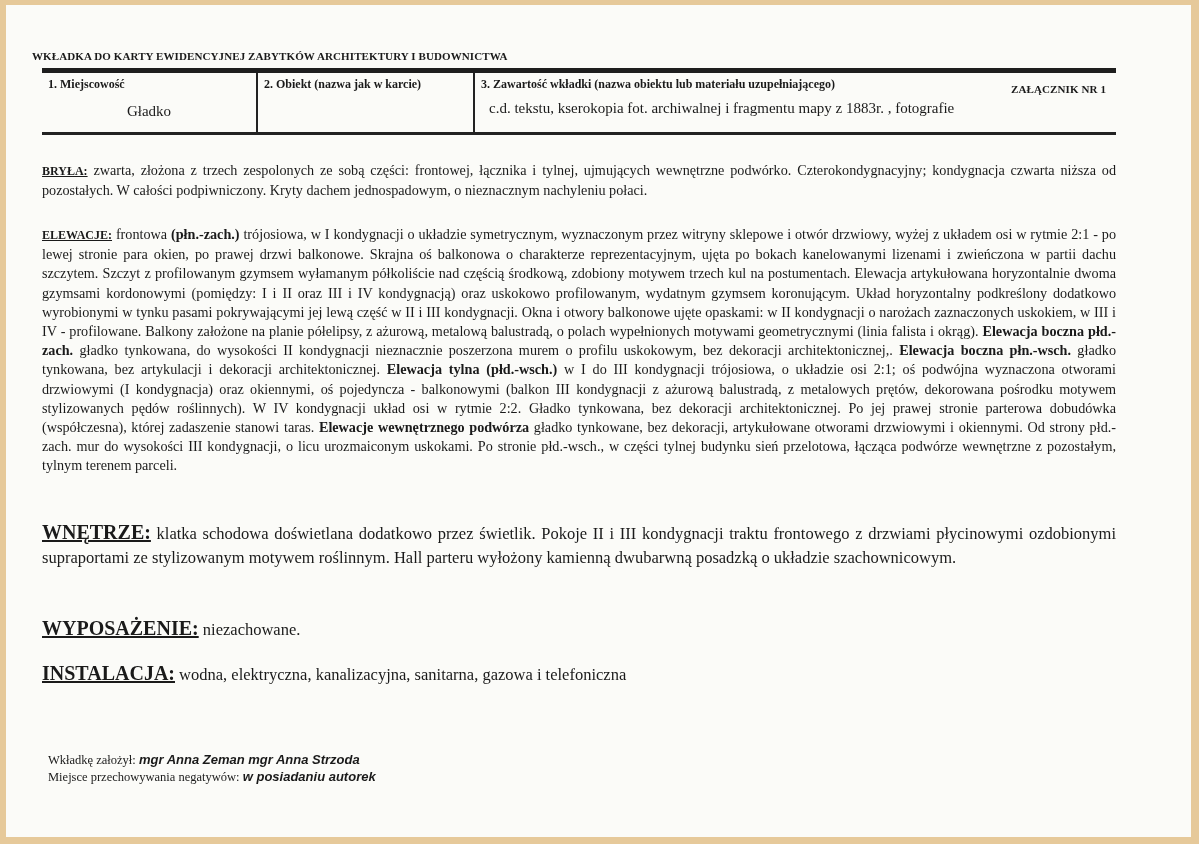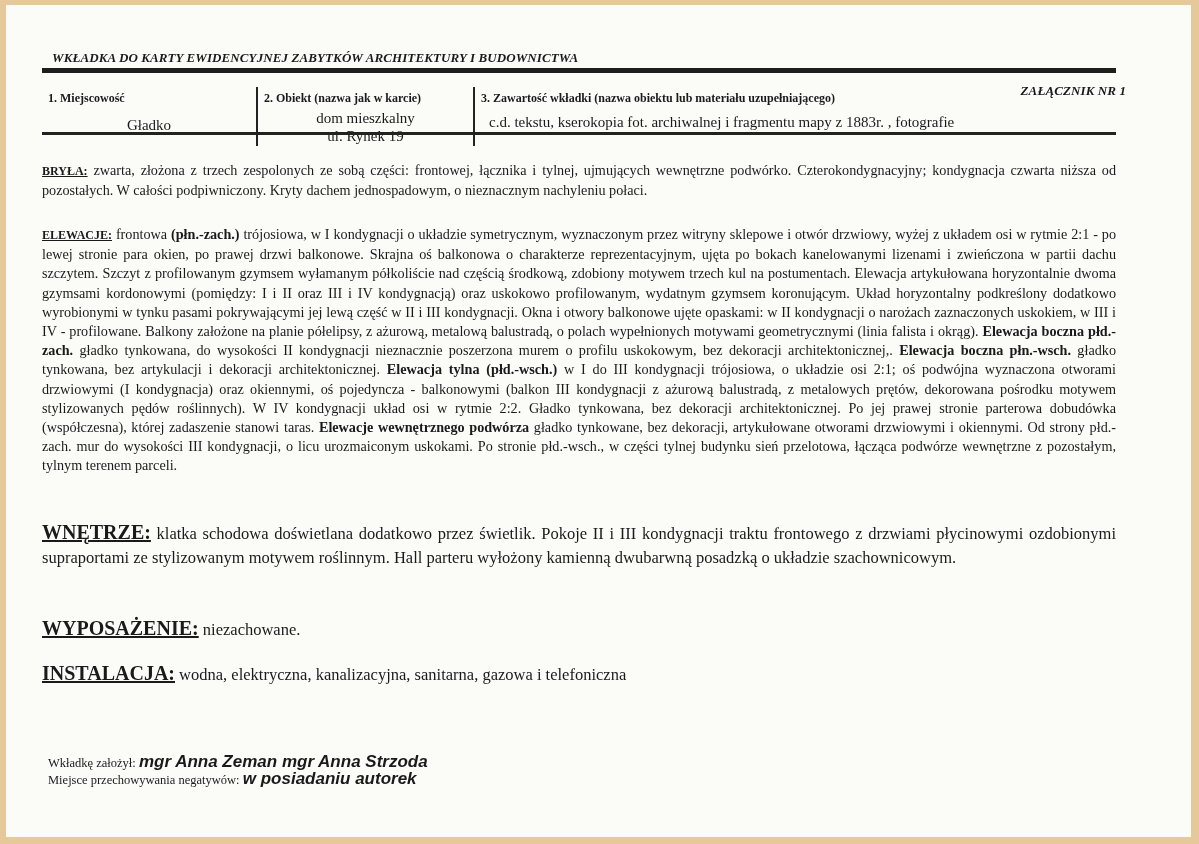--- a/index.html
+++ b/index.html
@@ -1,61 +1,57 @@
 <!DOCTYPE html>
 <html><head>
 <meta charset="utf-8">
 <style>
   html, body { margin:0; padding:0; }
   body { width:1199px; height:844px; background:#e6c99a; position:relative; overflow:hidden; font-family:"Liberation Serif", serif; color:#1a1a1a; }
   .paper { position:absolute; left:6px; top:5px; width:1185px; height:832px; background:#fbfbf8; }
-  .hdr { position:absolute; left:52px; top:50px; width:1074px; font-weight:bold; font-size:13px; letter-spacing:0.1px;font-style:italic; }
+  .hdr { position:absolute; left:32px; top:50px; width:1074px; font-weight:bold; font-size:11px; letter-spacing:0.1px; }
   .hdr .right { position:absolute; right:0; top:0;margin-top:33px; }
   .rule-thick { position:absolute; left:42px; top:68px; width:1074px; height:5px; background:#1e1e1e; }
   .rule-bot { position:absolute; left:42px; top:132px; width:1074px; height:3px; background:#222; }
-  .cells { position:absolute; left:42px; top:87px; width:1074px; height:53px; display:flex; }
+  .cells { position:absolute; left:42px; top:73px; width:1074px; height:53px; display:flex; }
   .cell { height:59px; position:relative; }
   .cell.c1 { width:214px; border-right:2px solid #222; }
   .cell.c2 { width:215px; border-right:2px solid #222; }
   .cell.c3 { flex:1; }
   .cell .lbl { font-size:12px; font-weight:bold; position:absolute; left:6px; top:4px; white-space:nowrap; }
   .cell .val { font-size:15px; position:absolute; text-align:center; }
   .c1 .val { left:0; right:0; top:30px; }
   .c2 .val { left:0; right:0; top:22px; line-height:18px; }
   .c3 .val { left:14px; top:27px; text-align:right; }
   .sec { position:absolute; left:42px; width:1074px; font-size:14.2px; line-height:19.2px; text-align:justify; }
   .sec .head { font-weight:bold; text-decoration:underline; font-size:12px; }
   .sec b { font-weight:bold; }
   .big { font-size:16.5px; line-height:24px; font-family:"Liberation Serif", serif; }
   .big .head { font-size:20px; }
   .footer { position:absolute; left:48px; font-size:12.5px; }
-  .footer .it { font-family:"Liberation Sans", sans-serif; font-style:italic; font-weight:bold; font-size:17px; }
+  .footer .it { font-family:"Liberation Sans", sans-serif; font-style:italic; font-weight:bold; font-size:13px; }
 </style>
 </head>
 <body>
 
 <div class="paper"></div>
 
 <div class="hdr">
   <span>WKŁADKA DO KARTY EWIDENCYJNEJ ZABYTKÓW ARCHITEKTURY I BUDOWNICTWA</span>
   <span class="right">ZAŁĄCZNIK NR 1</span>
 </div>
 <div class="rule-thick"></div>
 
 <div class="cells">
   <div class="cell c1">
     <span class="lbl">1. Miejscowość</span>
     <div class="val">Gładko</div>
   </div>
   <div class="cell c2">
     <span class="lbl">2. Obiekt (nazwa jak w karcie)</span>
-    <div class="val">
-      <div>dom mieszkalny</div>
-      <div>ul. Rynek 19</div>
-    </div>
   </div>
   <div class="cell c3">
     <span class="lbl">3. Zawartość wkładki (nazwa obiektu lub materiału uzupełniającego)</span>
     <div class="val">c.d.  tekstu, kserokopia fot. archiwalnej i fragmentu mapy z 1883r. , fotografie</div>
   </div>
 </div>
 <div class="rule-bot"></div>
 
 <div class="sec" style="top:161px;"><span class="head">BRYŁA:</span><span> zwarta, złożona z trzech zespolonych ze sobą części: frontowej, łącznika i tylnej, ujmujących wewnętrzne podwórko. Czterokondygnacyjny; kondygnacja czwarta niższa od pozostałych. W całości podpiwniczony. Kryty dachem jednospadowym, o nieznacznym nachyleniu połaci.</span></div>
 

